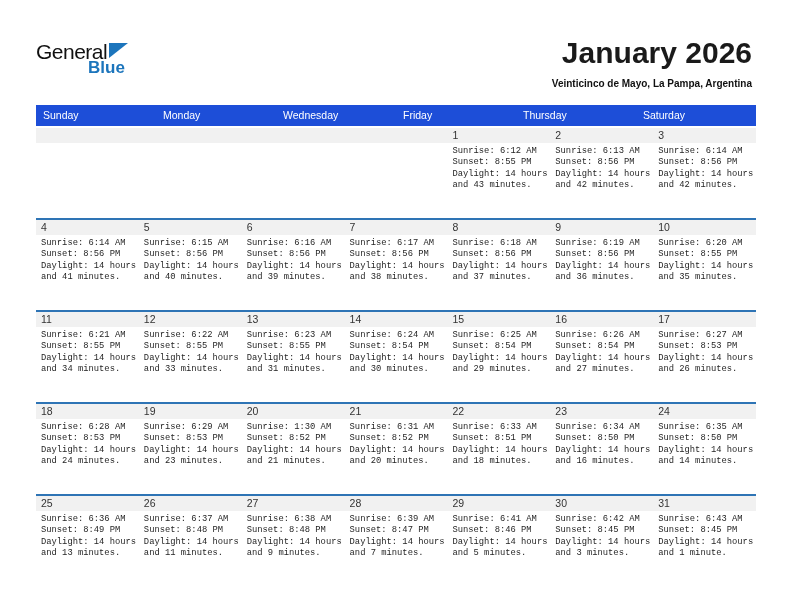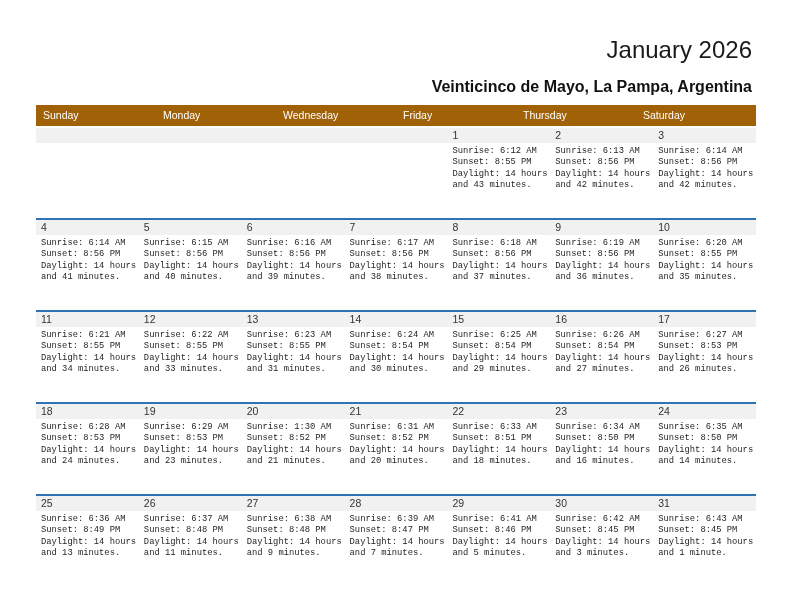--- a/index.html
+++ b/index.html
@@ -19,32 +19,32 @@
   .logo-triangle {
     width: 0; height: 0; margin-left: 2px; margin-top: 3px;
     border-top: 15px solid #1C75BC;
     border-right: 19px solid transparent;
   }
   .logo-blue { font-size: 17px; font-weight: 700; color: #1C75BC; margin-left: 52px; margin-top: -6px; }
 
   
   .month-title {
     position: absolute; top: 36px; right: 40px;
-    font-size: 24px; color: #1a1a1a; font-weight: 400;
+    font-size: 30px; color: #1a1a1a; font-weight: 700;
     text-align: right;
   }
   .location {
     position: absolute; top: 78px; right: 40px;
-    font-size: 16px; color: #111; font-weight: 700;
+    font-size: 10px; color: #111; font-weight: 700;
     text-align: right;
   }
 
   
   .calendar { position: absolute; left: 36px; top: 105px; width: 720px; }
-  .weekday-header { display: flex; background: #a16207; }
+  .weekday-header { display: flex; background: #1d4ed8; }
   .weekday-cell {
     flex: 1 1 0; color: #ffffff; font-size: 10.5px; font-weight: 400;
     padding: 4px 0 5px 7px; white-space: nowrap; overflow: hidden;
   }
   .weeks {}
   .week-row {
     display: flex; height: 92px; border-top: 2px solid #2E74B5;
   }
   .week-row:first-child { border-top: none; height: 90px; margin-top: 2px; }
   .day-cell { flex: 1 1 0; overflow: hidden; }
@@ -55,20 +55,27 @@
   .day-info { padding: 3px 3px 0 5px; font-family: Liberation Mono, monospace; }
   .info-line {
     font-size: 8.8px; line-height: 11.4px; color: #1f1f1f; white-space: nowrap;
   }
 </style>
 </head>
 <body>
 
 <div class="page">
 
+  <div class="logo">
+    <div class="logo-row">
+      <span class="logo-general">General</span>
+      <span class="logo-triangle"></span>
+    </div>
+    <div class="logo-blue">Blue</div>
+  </div>
 
   <div class="month-title">January 2026</div>
   <div class="location">Veinticinco de Mayo, La Pampa, Argentina</div>
 
   <div class="calendar">
     <div class="weekday-header">
       <div class="weekday-cell">Sunday</div>
       <div class="weekday-cell">Monday</div>
       <div class="weekday-cell">Wednesday</div>
       <div class="weekday-cell">Friday</div>

